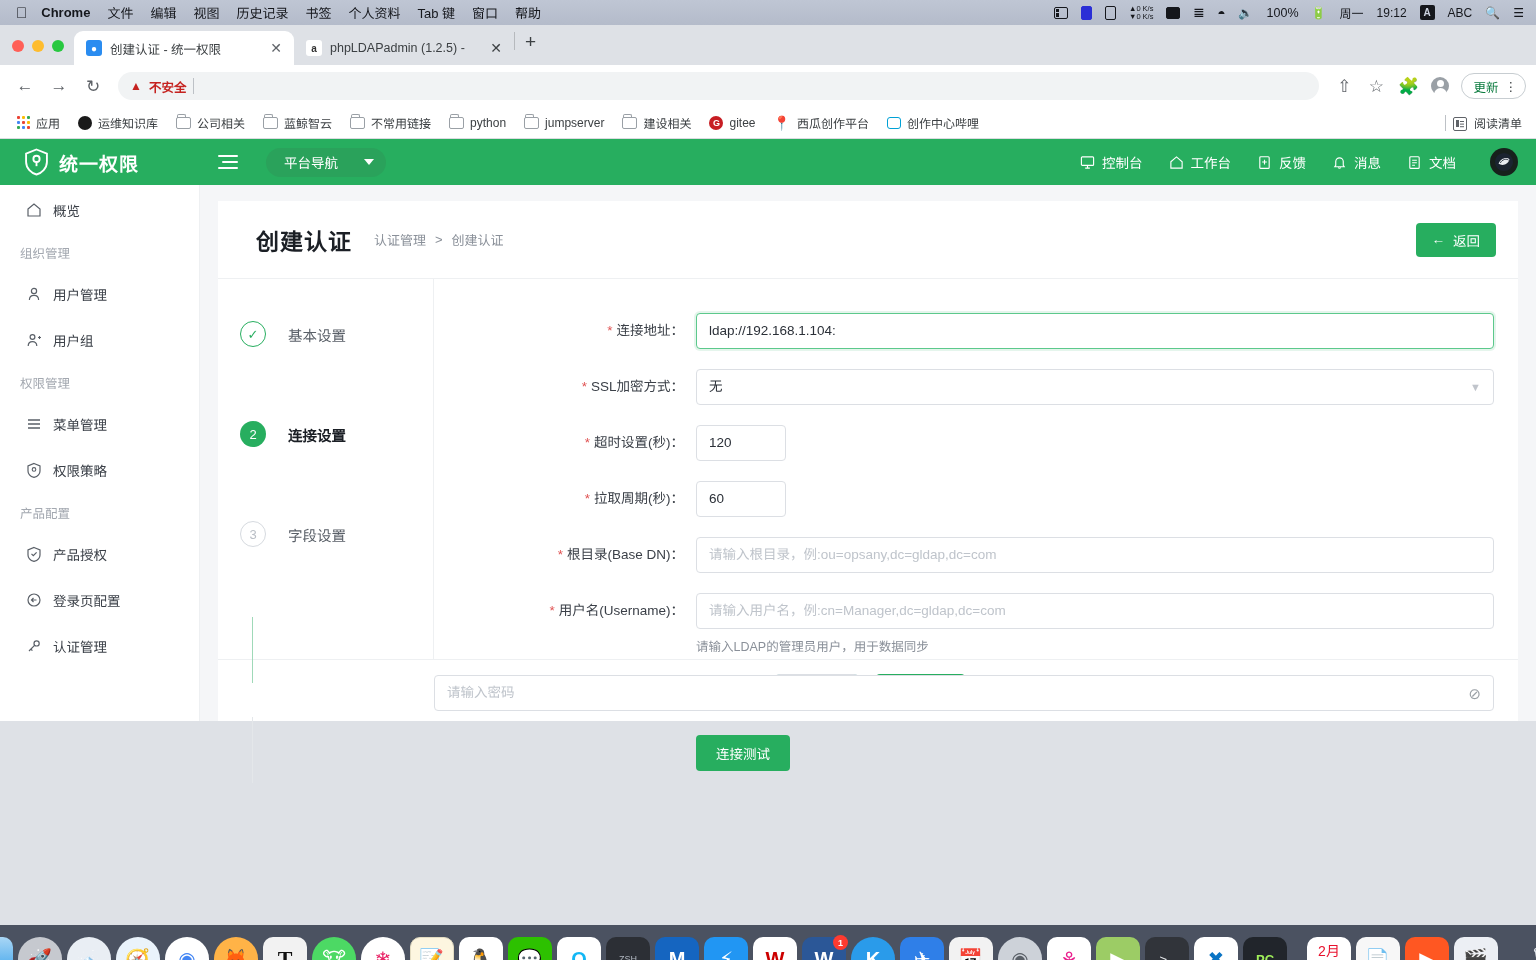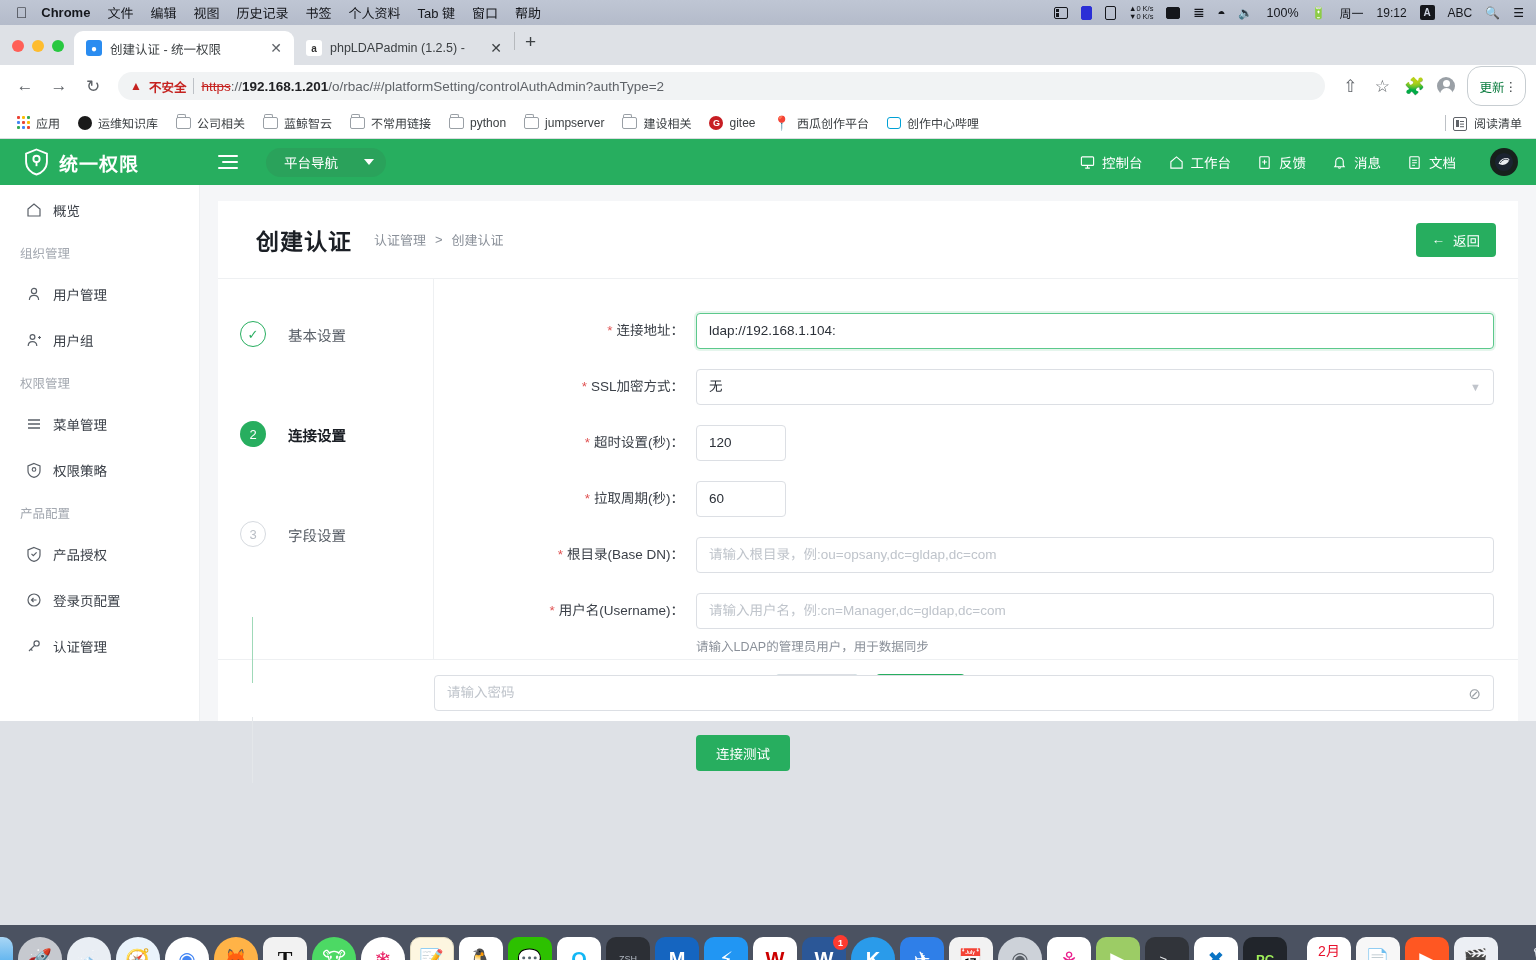--- a/index.html
+++ b/index.html
@@ -65,22 +65,22 @@
     margin: 0 6px; font-size:13.5px; color:#202124;
   }
   .warn-tri { color:#c5221f; font-size:12px; }
   .notsecure { color:#c5221f; font-size:12.5px; font-weight:bold;}
   .vsep { width:1px; height:16px; background:#bdc1c6; }
   .url-strike { text-decoration: line-through; color:#c5221f; }
   .url-host { color:#202124; font-weight:600;}
   .url-path { color:#5f6368; }
   .tb-right { display:flex; align-items:center; gap:2px; }
   .updbtn {
-    border:1px solid #c7cdd1; border-radius:14px; height:40px;
-    display:flex;align-items:center;padding:0 8px 0 11px; color:#0a7b3e; font-size:12.5px;
+    border:1px solid #c7cdd1; border-radius:14px; height:26px;
+    display:flex;align-items:center;gap:6px;padding:0 8px 0 11px; color:#0a7b3e; font-size:12.5px;
     margin-left:4px;
   }
   .avatar-ic { width:18px;height:18px;border-radius:50%;background:#9aa0a6;display:inline-block;position:relative;}
   .avatar-ic:before{content:"";position:absolute;left:5.5px;top:3px;width:7px;height:7px;border-radius:50%;background:#fff;}
   .avatar-ic:after{content:"";position:absolute;left:2.5px;top:11px;width:13px;height:8px;border-radius:7px 7px 0 0;background:#fff;}
 
   .bookmarks { height:32px; background:#fff; border-bottom:1px solid #dadce0; display:flex; align-items:center; padding:0 10px; gap:4px; font-size:12px; color:#3c4043;}
   .bm { display:flex;align-items:center;gap:6px;padding:4px 7px; white-space:nowrap;}
   .bm .fold {
     width:15px;height:12px;border:1.4px solid #9aa0a6;border-radius:2px;position:relative; flex:0 0 15px;
@@ -264,23 +264,20 @@
   </div>
 
   <div class="toolbar">
     <span class="tbtn">←</span>
     <span class="tbtn">→</span>
     <span class="tbtn">↻</span>
     <div class="omnibox">
       <span class="warn-tri">▲</span>
       <span class="notsecure">不安全</span>
       <span class="vsep"></span>
-      <span style="white-space:nowrap;overflow:hidden;text-overflow:ellipsis;">
-        <span class="url-strike">https</span><span class="url-path">://</span><span class="url-host">192.168.1.201</span><span class="url-path">/o/rbac/#/platformSetting/controlAuthAdmin?authType=2</span>
-      </span>
     </div>
     <span class="tb-right">
       <span class="tbtn">⇧</span>
       <span class="tbtn">☆</span>
       <span class="tbtn">🧩</span>
       <span class="tbtn">
           <span class="avatar-ic"></span>
         </span>
       <span class="updbtn">
         <span>更新</span>

